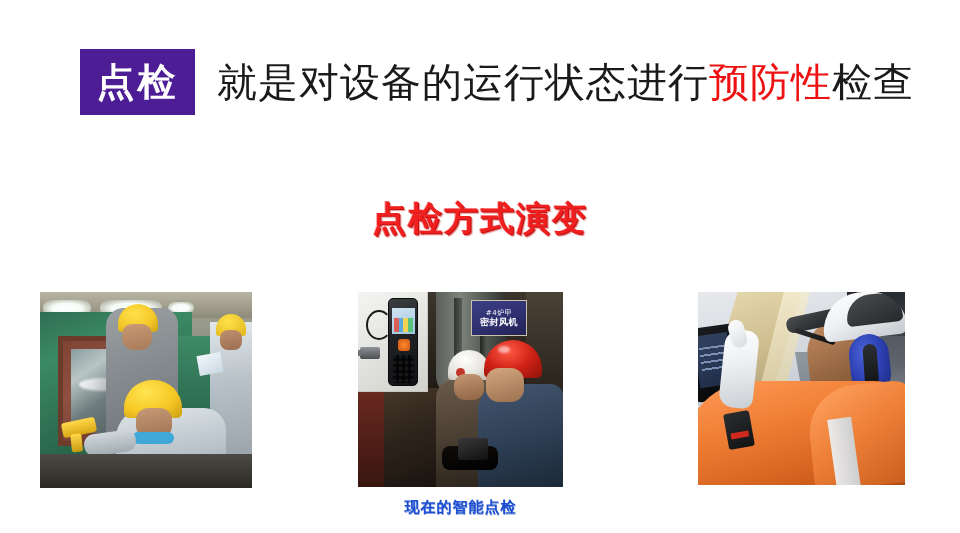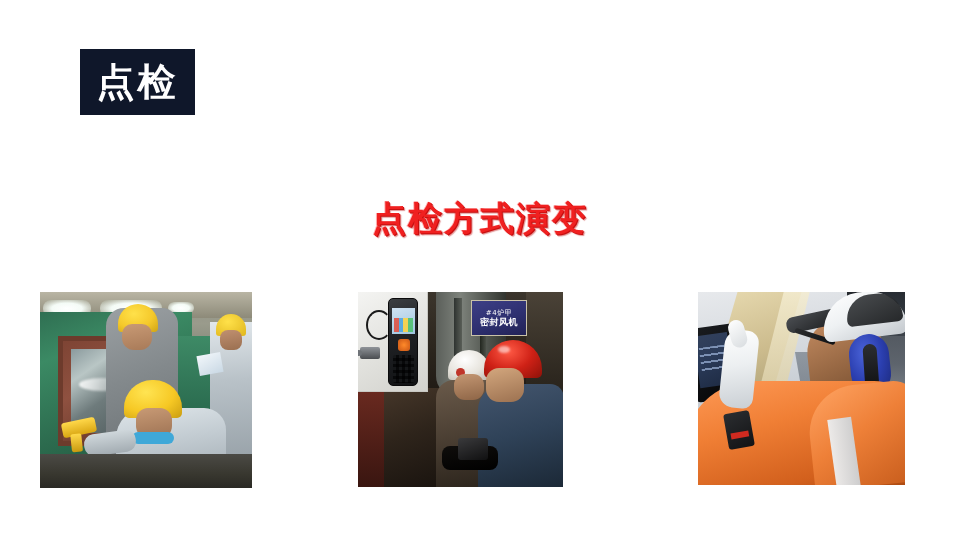--- a/index.html
+++ b/index.html
@@ -26,21 +26,21 @@
   
   .headline-row {
     position: absolute;
     left: 80px;
     top: 46px;
     display: flex;
     align-items: center;
     height: 72px;
   }
   .badge {
-    background: #0f172a;
+    background: #4c1d95;
     color: #ffffff;
     font-size: 38px;
     font-weight: bold;
     letter-spacing: 3px;
     width: 115px;
     height: 66px;
     line-height: 66px;
     text-align: center;
     box-sizing: border-box;
     flex: none;
@@ -513,20 +513,21 @@
     background: linear-gradient(200deg,#16181b 0%, #343a41 70%, rgba(100,110,120,0) 100%);
   }
 </style>
 </head>
 <body>
 
 <div id="slide">
 
   <div class="headline-row">
     <div class="badge">点检</div>
+    <div class="headline-text"><span>就是对设备的运行状态进行</span><span class="hl-red">预防性</span><span>检查</span></div>
   </div>
 
   <div class="subtitle">点检方式演变</div>
 
   <div class="flow">
 
     <div class="step step-1">
       <div class="photo p1">
         <div class="bg-wall"></div>
         <div class="ceil"></div>
@@ -580,20 +581,21 @@
         <div class="inset">
           <div class="cable"></div>
           <div class="probe"></div>
           <div class="pda">
             <div class="pda-screen"></div>
             <div class="pda-nav"></div>
             <div class="pda-keys"></div>
           </div>
         </div>
       </div>
+      <div class="caption">现在的智能点检</div>
     </div>
 
     <div class="step step-3">
       <div class="photo p3">
         <div class="bg"></div>
         <div class="beam-a"></div>
         <div class="beam-b"></div>
         <div class="beam-c"></div>
         <div class="dark-top-right"></div>
         <div class="dark-right"></div>

